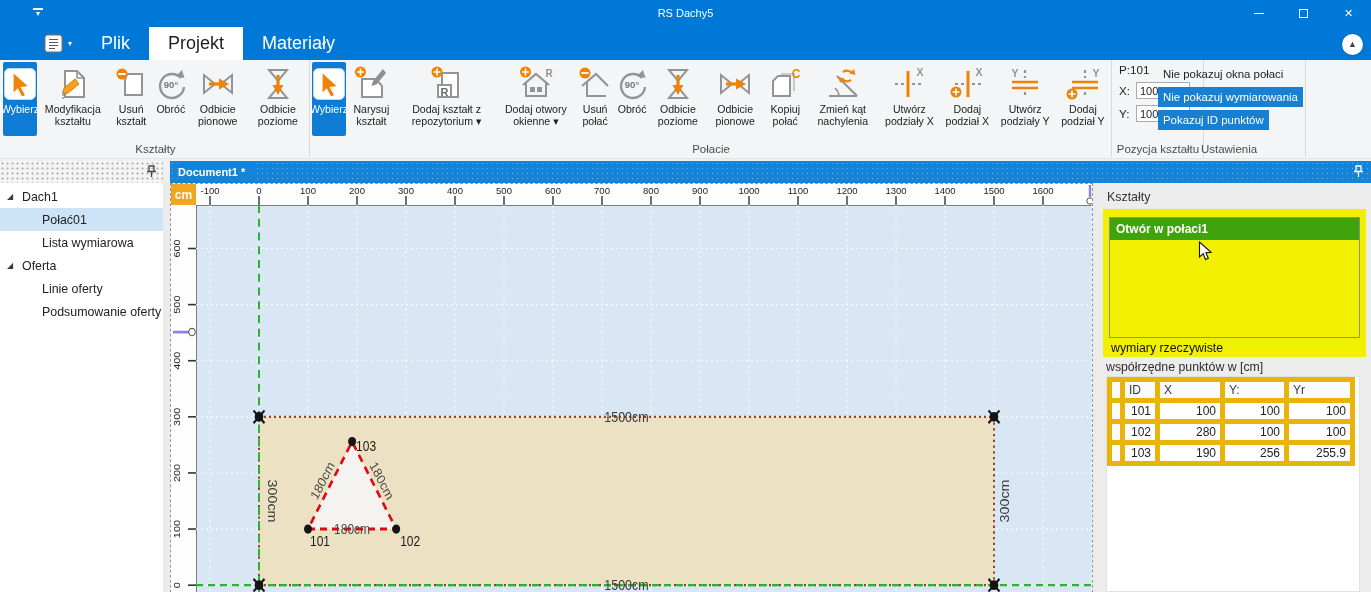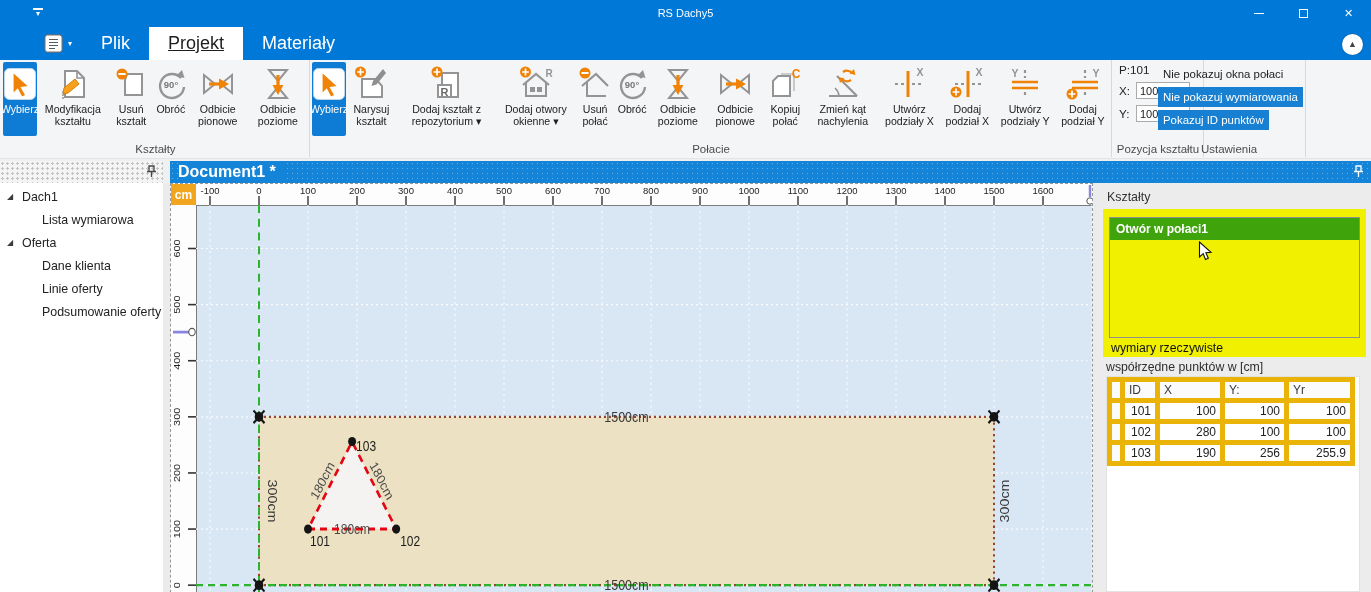--- a/index.html
+++ b/index.html
@@ -18,21 +18,21 @@
   .winbtn { width:45px; height:27px; display:flex; align-items:center; justify-content:center; color:#fff; font-size:11px; }
   .gl-min { width:10px; height:1.6px; background:#fff; display:block; }
   .gl-max { width:9px; height:9px; border:1.4px solid #fff; display:block; }
 
   
   .tabrow { position:absolute; left:0; top:27px; width:1371px; height:33px; background:#0078d7; display:flex; align-items:stretch; }
   .appmenu { margin-left:40px; display:flex; align-items:center; gap:3px; padding:0 4px; }
   .amch { color:#fff; font-size:8px; }
   .tabs { display:flex; margin-left:6px; }
   .tab { padding:0 19px; line-height:33px; color:#fff; font-size:18px; cursor:default; }
-  .tab.active { background:#fff; color:#1e1e1e;text-decoration:underline; }
+  .tab.active { background:#fff; color:#1e1e1e; }
   .collapse { position:absolute; right:8px; top:7px; width:21px; height:21px; border-radius:50%; background:#fff; color:#444; font-size:9px; text-align:center; line-height:21px; box-shadow:0 0 2px rgba(0,0,0,.3); }
 
   
   .ribbon { position:absolute; left:0; top:60px; width:1371px; height:99px; background:#f4f5f6; border-bottom:1px solid #e3e4e5; }
   .rgroup { position:absolute; top:0; height:97px; border-right:1px solid #d8d9da; }
   .btns { display:flex; align-items:stretch; height:78px; padding:2px 1px; overflow:hidden; justify-content:space-between; }
   .glabel { position:absolute; bottom:2px; left:0; width:100%; text-align:center; font-size:11.5px; color:#4c4c4c; white-space:nowrap; }
   .rbtn { display:flex; flex-direction:column; align-items:center; padding:2px 2px 0 2px; border-radius:2px; max-width:118px; min-width:34px; }
   .rbtn .ric { height:40px; display:flex; align-items:center; justify-content:center; flex:0 0 auto; }
   .rbtn .rlb { font-size:10.6px; line-height:1.12; text-align:center; color:#222; }
@@ -46,21 +46,21 @@
   .togs { padding:4px 5px; display:flex; flex-direction:column; align-items:flex-start; gap:3px; }
   .tog { font-size:11.4px; height:20px; line-height:20px; padding:0 5px; color:#222; white-space:nowrap; }
   .tog.active { background:#1780d2; color:#fff;text-align:center; }
 
   
   .griprow { position:absolute; left:0; top:161px; width:163px; height:22px; background:#f4f4f4;
              background-image:radial-gradient(#c3c3c3 1px, transparent 1.2px); background-size:5px 5px; }
   .griprow .pin { position:absolute; right:6px; top:4px; color:#444; }
   .docbar { position:absolute; left:170px; top:161px; width:1201px; height:22px; background:#1484d8;
             background-image:radial-gradient(rgba(255,255,255,.35) 0.8px, transparent 1px); background-size:5px 5px; }
-  .doclabel { position:absolute; left:8px; top:0; height:22px; line-height:22px; color:#fff; font-size:16px; font-weight:600; background:#1484d8; padding-right:10px; }
+  .doclabel { position:absolute; left:8px; top:0; height:22px; line-height:22px; color:#fff; font-size:11px; font-weight:600; background:#1484d8; padding-right:10px; }
   .docbar .pin { position:absolute; right:7px; top:4px; color:#fff; }
 
   
   .sidebar { position:absolute; left:0; top:183px; width:163px; height:409px; background:#fff; overflow:hidden; padding-top:2px; }
   .trow { height:23px; display:flex; align-items:center; font-size:12.4px; color:#222; }
   .trow.selected { background:#cde4f7; }
   .twisty { width:15px; margin-left:7px; font-size:8px; color:#3c3c3c; }
   .tspacer { width:42px; flex:0 0 auto; }
   .tlabel { white-space:nowrap; }
   .vsplit { position:absolute; left:163px; top:183px; width:7px; height:409px; background:#ebebec; }
@@ -395,31 +395,31 @@
     <span class="pin"><svg width="11" height="13" viewBox="0 0 11 13">
           <path d="M3 1h5v5.5H3z M1 6.5h9 M5.5 7v5" stroke="currentColor" fill="none" stroke-width="1.3"></path>
         </svg></span>
   </div>
 
   <div class="sidebar" id="tree">
       <div class="trow">
         <span class="twisty">◢</span>
         <span class="tlabel">Dach1</span>
       </div>
+      <div class="trow selected">
+        <span class="tspacer"></span>
+        <span class="tlabel">Połać01</span>
+      </div>
       <div class="trow">
         <span class="tspacer"></span>
         <span class="tlabel">Lista wymiarowa</span>
       </div>
       <div class="trow">
         <span class="twisty">◢</span>
         <span class="tlabel">Oferta</span>
-      </div>
-      <div class="trow">
-        <span class="tspacer"></span>
-        <span class="tlabel">Dane klienta</span>
       </div>
       <div class="trow">
         <span class="tspacer"></span>
         <span class="tlabel">Linie oferty</span>
       </div>
       <div class="trow">
         <span class="tspacer"></span>
         <span class="tlabel">Podsumowanie oferty</span>
       </div>
     </div>

